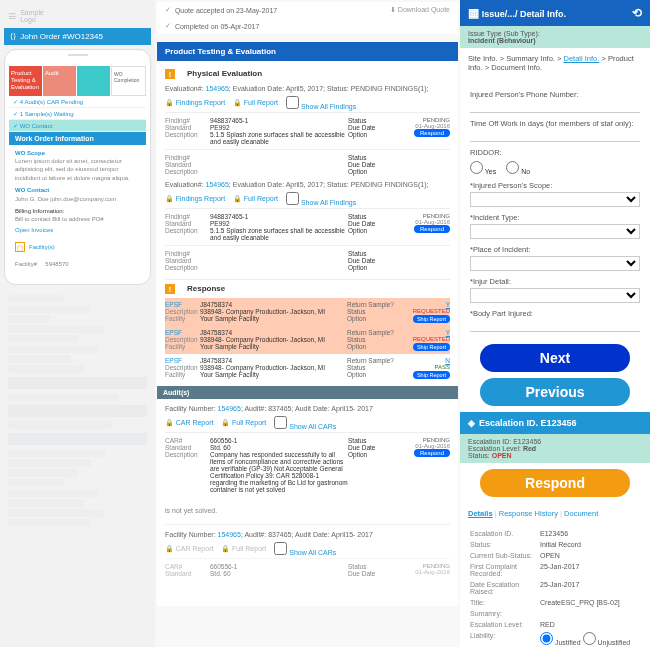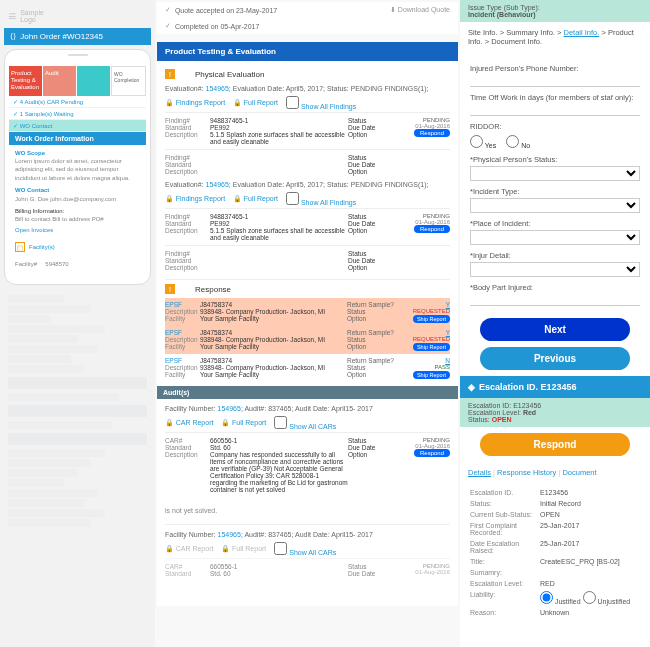--- a/index.html
+++ b/index.html
@@ -29,21 +29,21 @@
 .facility-row{display:flex;align-items:center;gap:4px;padding:4px 6px;background:#fff;font-size:6px;color:#2196d4}
 .circle-icon{display:inline-flex;width:10px;height:10px;border:1px solid #f39c12;color:#f39c12;align-items:center;justify-content:center;font-size:6px}
 .ghost{opacity:0.15;padding:4px}
 .ghost-block{background:#ddd;height:8px;margin:2px 0;border-radius:2px}
 .ghost-hdr{height:12px;background:#c0c8cc;margin:4px 0}
 .gray-bar{background:#b8b8b8;color:#fff;padding:4px 8px;font-size:8px;display:flex;align-items:center;gap:4px}
 .gray-sub{background:#fff;padding:4px 8px;font-size:7px;color:#666;display:flex;align-items:center;gap:4px}
 .check-icon{color:#999}
 .blue-hdr{background:#1565c0;color:#fff;padding:5px 8px;font-size:8px;font-weight:bold}
 .panel{background:#fff;padding:4px 8px}
-.sub-hdr{display:flex;align-items:center;gap:20px;padding:4px 0;font-size:8px;font-weight:normal}
+.sub-hdr{display:flex;align-items:flex-start;gap:12px;padding:4px 0;font-size:8px;font-weight:bold}
 .orange-sq{display:inline-flex;width:10px;height:10px;background:#f39c12;color:#fff;align-items:center;justify-content:center;font-size:7px}
 .eval-line{font-size:7px;color:#666;padding:2px 0}
 .eval-line .num{color:#2196d4}
 .link-row{display:flex;gap:8px;font-size:7px;color:#2196d4;padding:2px 0;align-items:center}
 .link-row input{margin:0}
 .finding-block{display:flex;padding:4px 0;border-top:1px solid #eee;font-size:6.5px}
 .finding-left{width:45px;color:#888}
 .finding-mid{flex:1;color:#333}
 .finding-right{width:60px;text-align:left}
 .finding-right2{width:42px;text-align:right}
@@ -61,21 +61,21 @@
 .issue-hdr{background:#1565c0;color:#fff;padding:6px 8px;display:flex;align-items:center;justify-content:space-between;font-size:9px;font-weight:bold}
 .issue-hdr .icon{font-size:12px}
 .type-row{background:#b8e6d9;padding:4px 8px;font-size:7px;color:#555}
 .breadcrumb{padding:6px 8px;font-size:7.5px;color:#555}
 .breadcrumb .active{color:#2196d4;text-decoration:underline}
 .form-section{padding:6px 10px}
 .form-label{font-size:7.5px;color:#555;margin-top:6px;display:block}
 .form-input{width:100%;border:none;border-bottom:1px solid #ccc;padding:2px 0;font-size:7px;margin-top:2px}
 .form-select{width:100%;border:1px solid #ccc;padding:2px;font-size:7px;background:#fff;margin-top:2px}
 .radio-row{display:flex;gap:10px;margin-top:4px;font-size:7px}
-.big-btn{display:block;width:150px;margin:6px auto;padding:6px;border-radius:14px;color:#fff;text-align:center;font-size:10px;font-weight:bold}
+.big-btn{display:block;width:150px;margin:6px auto;padding:6px;border-radius:14px;color:#fff;text-align:center;font-size:14px;font-weight:bold}
 .btn-next{background:#0033cc}
 .btn-prev{background:#2196d4}
 .btn-resp{background:#f39c12}
 .esc-hdr{background:#2196d4;color:#fff;padding:6px 8px;font-size:9px;font-weight:bold;display:flex;align-items:center;gap:4px}
 .esc-info{background:#b8e6d9;padding:4px 8px;font-size:7px;color:#555}
 .esc-info .red{font-weight:bold}
 .esc-info .open{color:#d32f2f;font-weight:bold}
 .tab-links{padding:6px 8px;font-size:7.5px;color:#2196d4}
 .tab-links .sep{color:#ccc}
 .detail-grid{padding:4px 10px;font-size:7px;color:#555}
@@ -378,36 +378,40 @@
         </div>
       <div class="finding-right2">
           <div class="pending">PENDING</div>
           <div class="date-small">01-Aug-2016</div>
         </div>
     </div>
   </div>
 </div>
 
 <div class="col-right">
+  <div class="issue-hdr">
+    <span><span class="icon">▦</span> <span>Issue/.../ Detail Info.</span></span>
+    <span class="icon">⟲</span>
+  </div>
   <div class="type-row">
       <div>Issue Type (Sub Type):</div>
       <div style="font-weight:bold">Incident (Behaviour)</div>
     </div>
   <div class="breadcrumb" id="bc"><span class="">Site Info.</span> &gt; <span class="">Summary Info.</span> &gt; <span class="active">Detail Info.</span> &gt; <span class="">Product Info.</span> &gt; <span class="">Document Info.</span></div>
   <div class="form-section">
     <label class="form-label">Injured Person's Phone Number:</label>
     <input class="form-input" style="">
     <label class="form-label">Time Off Work in days (for members of staf only):</label>
     <input class="form-input" style="">
     <label class="form-label">RIDDOR:</label>
     <div class="radio-row">
       <label><input type="radio" name="rid" style=""> <span>Yes</span></label>
       <label><input type="radio" name="rid" style=""> <span>No</span></label>
     </div>
-    <label class="form-label">*Physical Person's Status:</label>
+    <label class="form-label">*Injured Person's Scope:</label>
     <select class="form-select"><option></option></select>
     <label class="form-label">*Incident Type:</label>
     <select class="form-select"><option></option></select>
     <label class="form-label">*Place of Incident:</label>
     <select class="form-select"><option></option></select>
     <label class="form-label">*Injur Detail:</label>
     <select class="form-select"><option></option></select>
     <label class="form-label">*Body Part Injured:</label>
     <input class="form-input" style="">
   </div>
@@ -416,21 +420,21 @@
   <div class="esc-hdr">
       <span>◈</span>
       <span>Escalation ID. E123456</span>
     </div>
   <div class="esc-info">
     <div><span>Escalation ID:</span> <span>E123456</span></div>
     <div><span>Escalation Level:</span> <span class="red">Red</span></div>
     <div><span>Status:</span> <span class="open">OPEN</span></div>
   </div>
   <div class="big-btn btn-resp">Respond</div>
-  <div class="tab-links" id="tablinks"><span style="font-weight:normal;text-decoration:underline">Details</span> <span class="sep">|</span> <span>Response History</span> <span class="sep">|</span> <span>Document</span></div>
+  <div class="tab-links" id="tablinks"><span style="font-weight:bold;text-decoration:underline">Details</span> <span class="sep">|</span> <span>Response History</span> <span class="sep">|</span> <span>Document</span></div>
   <div class="detail-grid" id="details">
       <div class="row">
         <div class="lbl">Escalation ID.</div>
         <div class="val">E123456</div>
       </div>
       <div class="row">
         <div class="lbl">Status:</div>
         <div class="val">Initial Record</div>
       </div>
       <div class="row">

